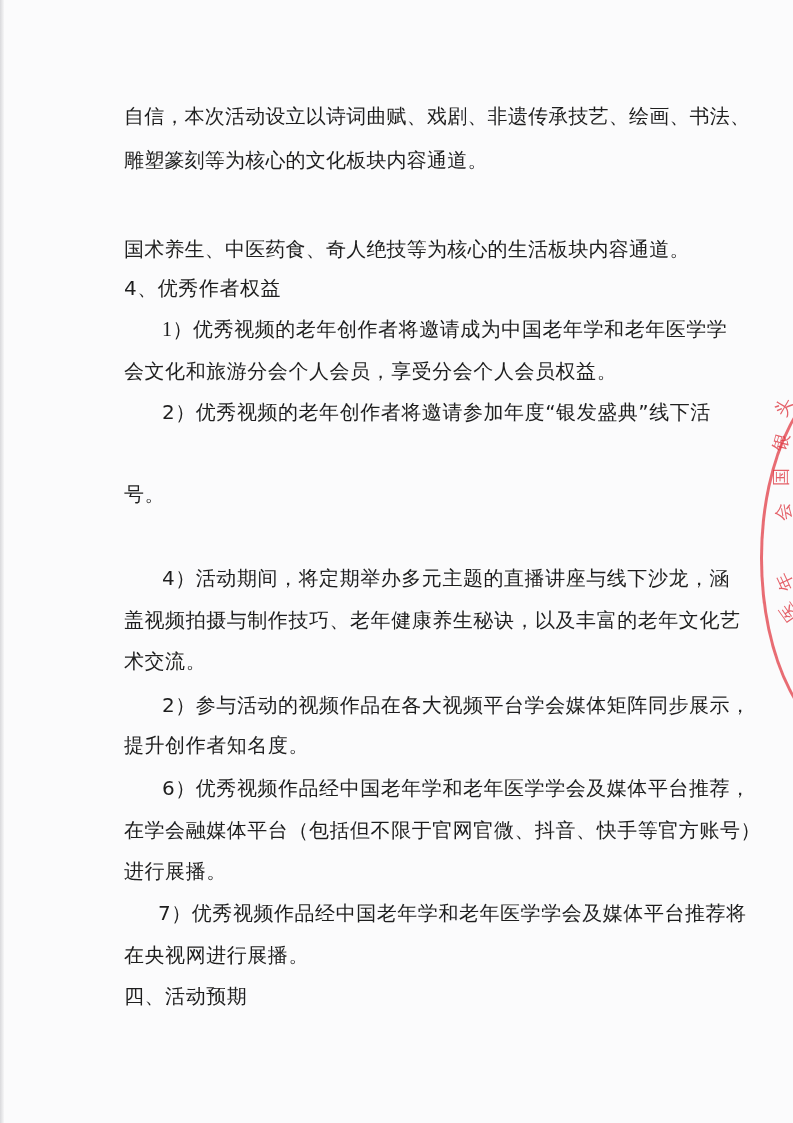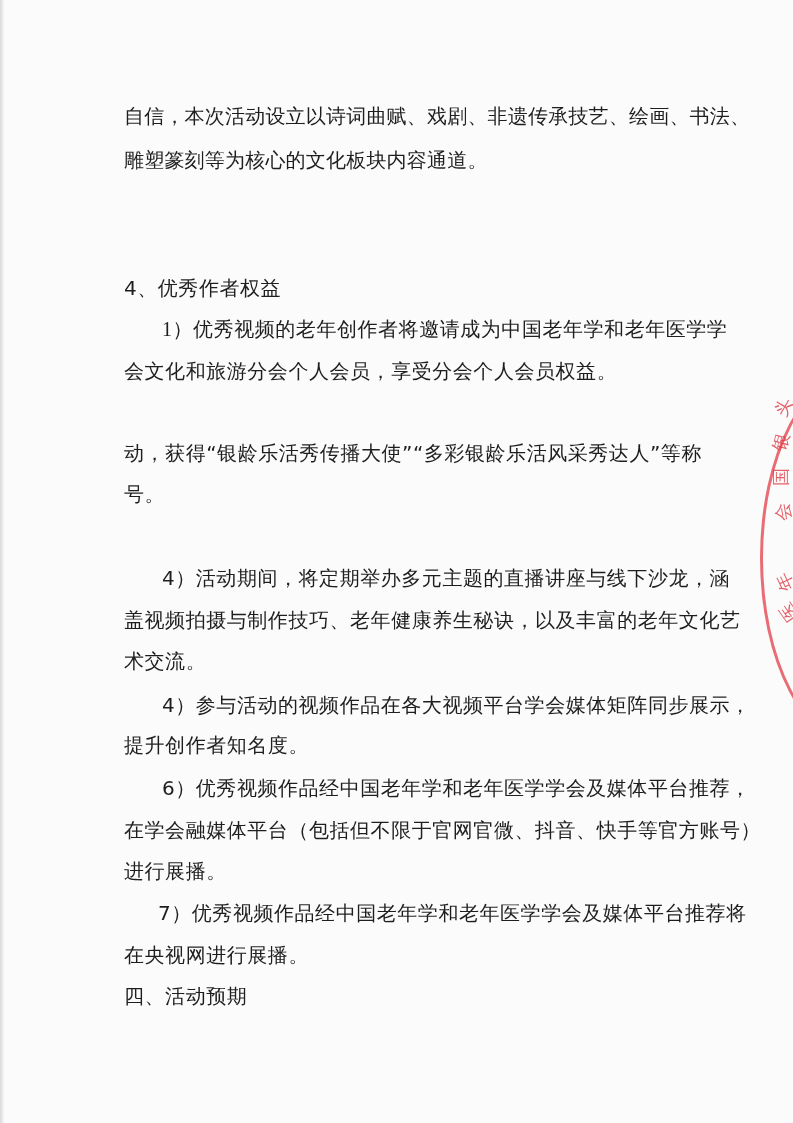--- a/index.html
+++ b/index.html
@@ -34,29 +34,30 @@
     }
   </style>
 </head>
 <body>
 
 <div class="page">
   <div class="scan-edge"></div>
 
   <div class="line serif justify" style="top:116px;">自信，本次活动设立以诗词曲赋、戏剧、非遗传承技艺、绘画、书法、</div>
   <div class="line serif" style="top:160px;">雕塑篆刻等为核心的文化板块内容通道。</div>
+  <div class="line serif" style="top:249px;">国术养生、中医药食、奇人绝技等为核心的生活板块内容通道。</div>
   <div class="line" style="top:288px;">4、优秀作者权益</div>
   <div class="line justify" style="top:329px; left:162px; width:522px;font-family:Liberation Serif, serif;">1）优秀视频的老年创作者将邀请成为中国老年学和老年医学学</div>
   <div class="line" style="top:371px;">会文化和旅游分会个人会员，享受分会个人会员权益。</div>
-  <div class="line justify" style="top:453px;">动，获得“银龄乐活秀传播大使”“多彩银龄乐活风采秀达人”等称</div>
+  <div class="line justify" style="top:412px; left:162px; width:522px;">2）优秀视频的老年创作者将邀请参加年度“银发盛典”线下活</div>
   <div class="line" style="top:494px;">号。</div>
   <div class="line justify" style="top:578px; left:162px; width:522px;">4）活动期间，将定期举办多元主题的直播讲座与线下沙龙，涵</div>
   <div class="line justify" style="top:620px;">盖视频拍摄与制作技巧、老年健康养生秘诀，以及丰富的老年文化艺</div>
   <div class="line" style="top:661px;">术交流。</div>
-  <div class="line justify" style="top:705px; left:162px; width:522px;">4）参与活动的视频作品在各大视频平台学会媒体矩阵同步展示，</div>
+  <div class="line justify" style="top:705px; left:162px; width:522px;">2）参与活动的视频作品在各大视频平台学会媒体矩阵同步展示，</div>
   <div class="line" style="top:745px;">提升创作者知名度。</div>
   <div class="line justify" style="top:788px; left:162px; width:522px;">6）优秀视频作品经中国老年学和老年医学学会及媒体平台推荐，</div>
   <div class="line justify" style="top:830px;">在学会融媒体平台（包括但不限于官网官微、抖音、快手等官方账号）</div>
   <div class="line" style="top:871px;">进行展播。</div>
   <div class="line justify" style="top:913px; left:142px; width:542px;margin-left:16px;">7）优秀视频作品经中国老年学和老年医学学会及媒体平台推荐将</div>
   <div class="line" style="top:955px;">在央视网进行展播。</div>
   <div class="line" style="top:996px;">四、活动预期</div>
 
   <div class="stamp"></div>
   <span class="stamp-char" style="left:775px; top:395px; transform:rotate(-60deg);">头</span>

